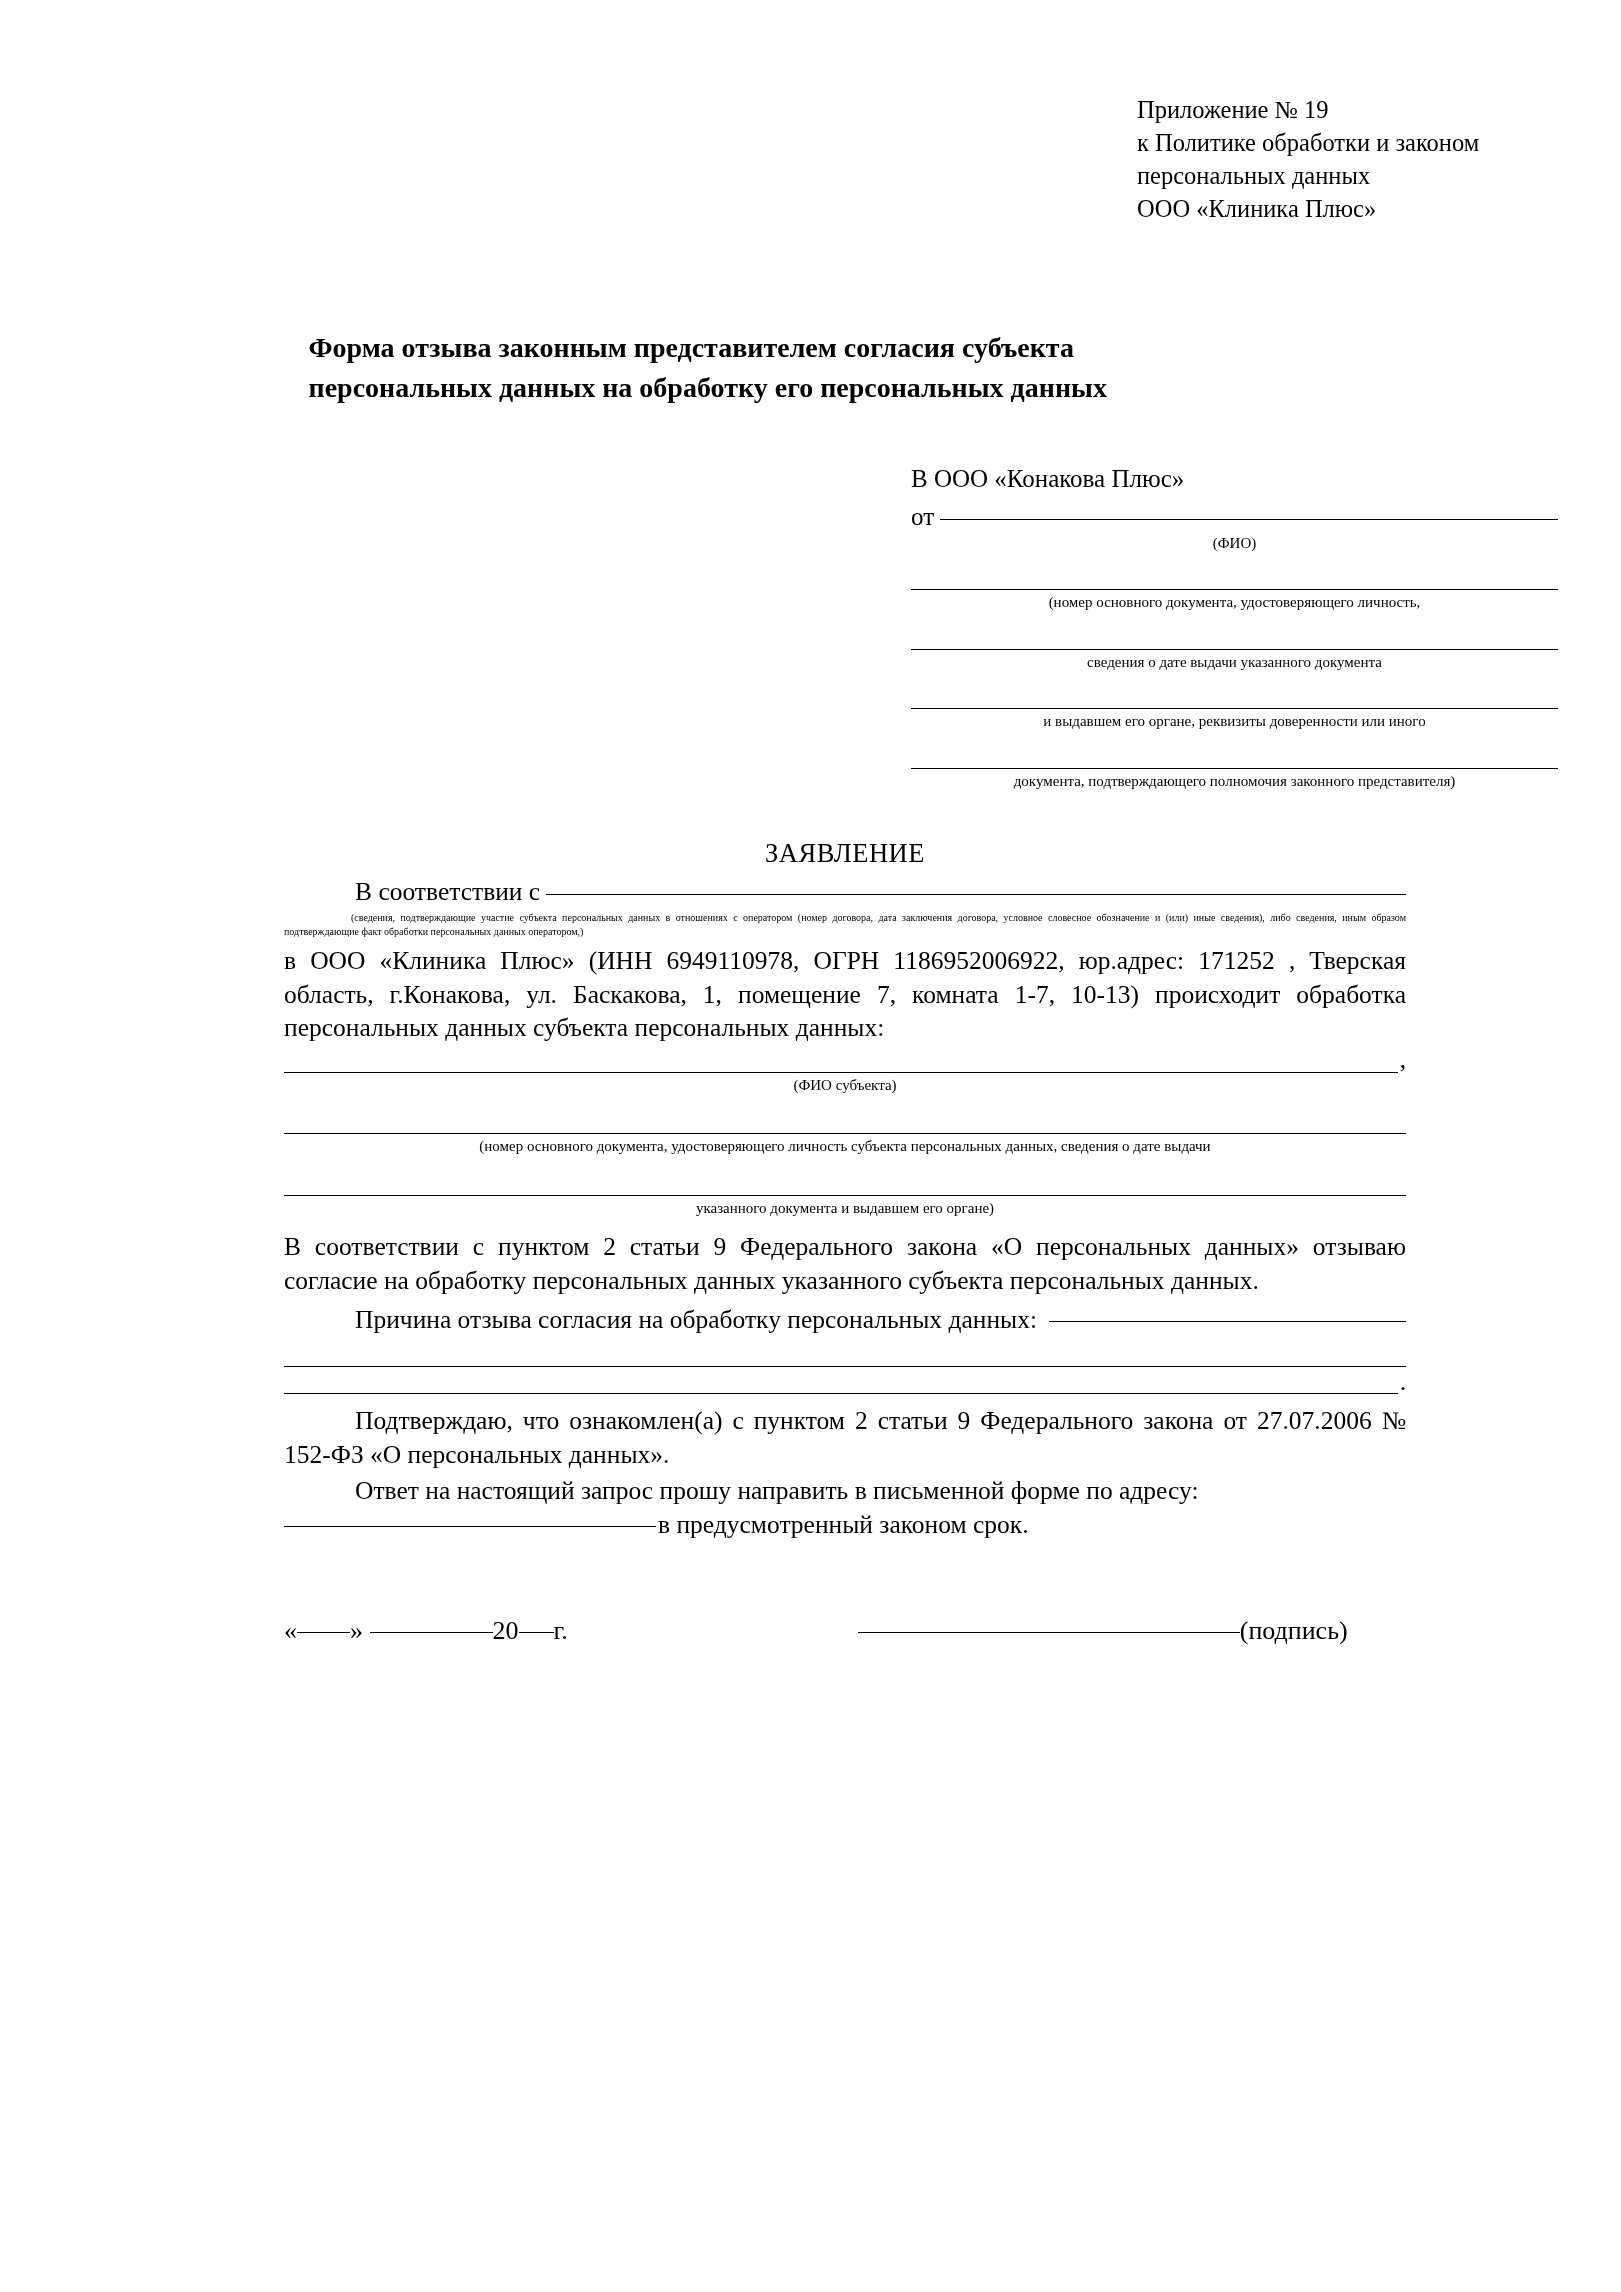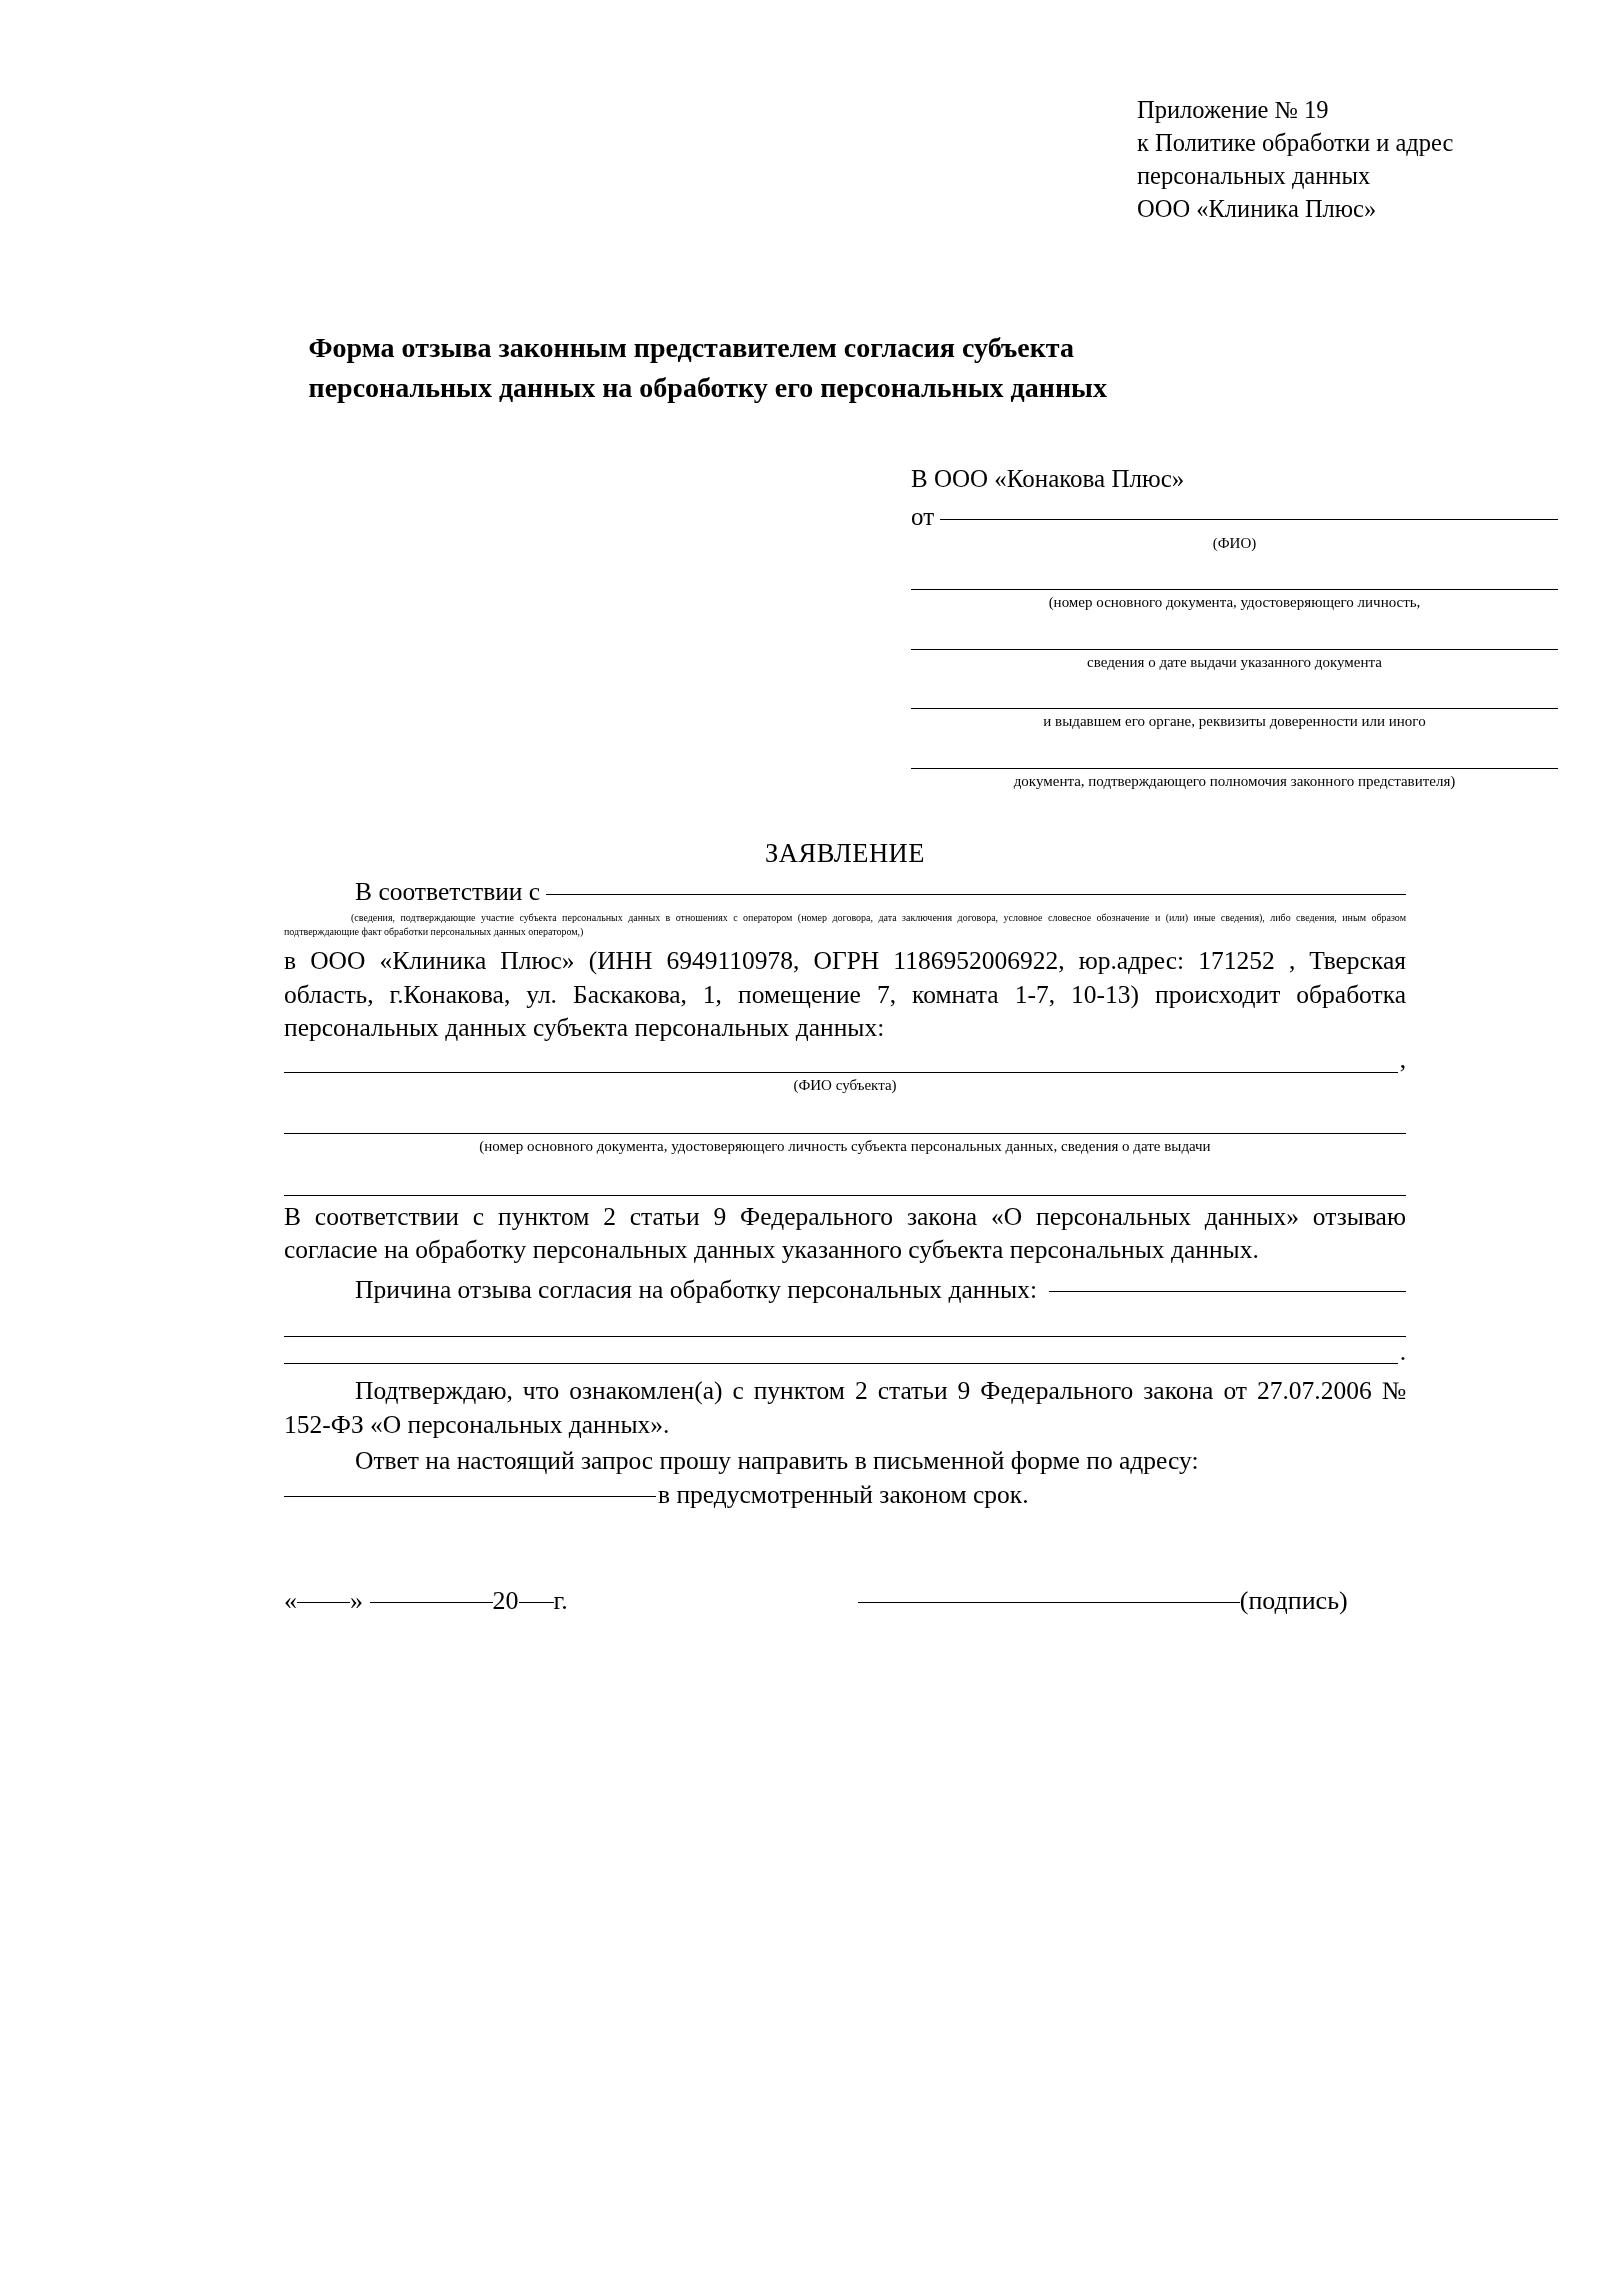--- a/index.html
+++ b/index.html
@@ -202,21 +202,21 @@
     top: -5.9px;
   }
 </style>
 </head>
 <body>
 
 <div class="page">
 
   <div class="header-block">
     <div>Приложение № 19</div>
-    <div>к Политике обработки и адрес</div>
+    <div>к Политике обработки и законом</div>
     <div>персональных данных</div>
     <div>ООО «Клиника Плюс»</div>
   </div>
 
   <div class="doc-title">
     <div>Форма отзыва законным представителем согласия субъекта</div>
     <div>персональных данных на обработку его персональных данных</div>
   </div>
 
   <div class="addressee">
@@ -258,20 +258,21 @@
   <div class="blank-with-comma">
     <span class="line"></span>
     <span class="tail">,</span>
   </div>
   <div class="caption">(ФИО субъекта)</div>
 
   <div class="wide-blank"></div>
   <div class="caption">(номер основного документа, удостоверяющего личность субъекта персональных данных, сведения о дате выдачи</div>
 
   <div class="wide-blank"></div>
+  <div class="caption">указанного документа и выдавшем его органе)</div>
 
   <div class="para">В соответствии с пунктом 2 статьи 9 Федерального закона «О персональных данных» отзываю согласие на обработку персональных данных указанного субъекта персональных данных.</div>
 
   <div class="reason-row">
     <span class="lead">Причина отзыва согласия на обработку персональных данных:</span>
     <span class="rl"></span>
   </div>
   <div class="wide-blank"></div>
   <div class="blank-with-comma">
     <span class="line"></span>

